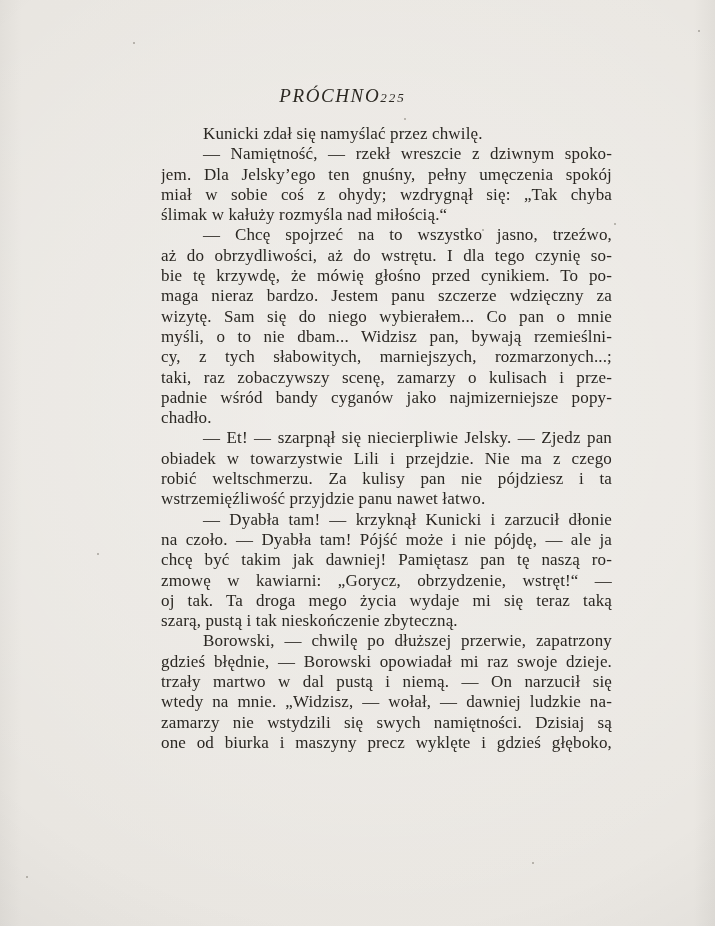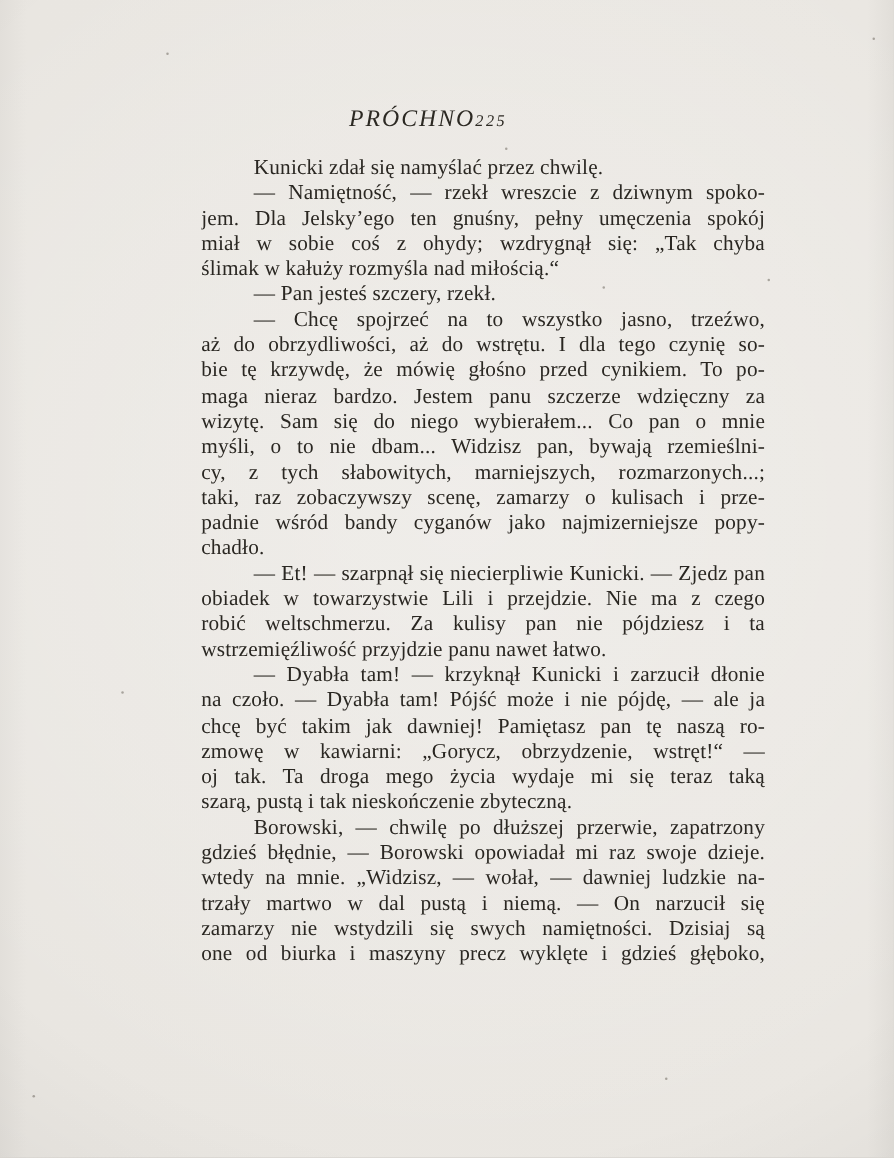--- a/index.html
+++ b/index.html
@@ -84,53 +84,50 @@
       <div class="paragraph">
         <div class="line indent">Kunicki zdał się namyślać przez chwilę.</div>
       </div>
       <div class="paragraph">
         <div class="line indent just">— Namiętność, — rzekł wreszcie z dziwnym spoko-</div>
         <div class="line just">jem. Dla Jelsky’ego ten gnuśny, pełny umęczenia spokój</div>
         <div class="line just">miał w sobie coś z ohydy; wzdrygnął się: „Tak chyba</div>
         <div class="line">ślimak w kałuży rozmyśla nad miłością.“</div>
       </div>
       <div class="paragraph">
-        <div class="line indent">— Pan jesteś szczery, rzekł.</div>
-      </div>
-      <div class="paragraph">
         <div class="line indent just">— Chcę spojrzeć na to wszystko jasno, trzeźwo,</div>
         <div class="line just">aż do obrzydliwości, aż do wstrętu. I dla tego czynię so-</div>
         <div class="line just">bie tę krzywdę, że mówię głośno przed cynikiem. To po-</div>
         <div class="line just">maga nieraz bardzo. Jestem panu szczerze wdzięczny za</div>
         <div class="line just">wizytę. Sam się do niego wybierałem... Co pan o mnie</div>
         <div class="line just">myśli, o to nie dbam... Widzisz pan, bywają rzemieślni-</div>
         <div class="line just">cy, z tych słabowitych, marniejszych, rozmarzonych...;</div>
         <div class="line just">taki, raz zobaczywszy scenę, zamarzy o kulisach i prze-</div>
         <div class="line just">padnie wśród bandy cyganów jako najmizerniejsze popy-</div>
         <div class="line">chadło.</div>
       </div>
       <div class="paragraph">
-        <div class="line indent just">— Et! — szarpnął się niecierpliwie Kunicki. — Zjedz pan</div>
+        <div class="line indent just">— Et! — szarpnął się niecierpliwie Jelsky. — Zjedz pan</div>
         <div class="line just">obiadek w towarzystwie Lili i przejdzie. Nie ma z czego</div>
         <div class="line just">robić weltschmerzu. Za kulisy pan nie pójdziesz i ta</div>
         <div class="line">wstrzemięźliwość przyjdzie panu nawet łatwo.</div>
       </div>
       <div class="paragraph">
         <div class="line indent just">— Dyabła tam! — krzyknął Kunicki i zarzucił dłonie</div>
         <div class="line just">na czoło. — Dyabła tam! Pójść może i nie pójdę, — ale ja</div>
         <div class="line just">chcę być takim jak dawniej! Pamiętasz pan tę naszą ro-</div>
         <div class="line just">zmowę w kawiarni: „Gorycz, obrzydzenie, wstręt!“ —</div>
         <div class="line just">oj tak. Ta droga mego życia wydaje mi się teraz taką</div>
         <div class="line">szarą, pustą i tak nieskończenie zbyteczną.</div>
       </div>
       <div class="paragraph">
         <div class="line indent just">Borowski, — chwilę po dłuższej przerwie, zapatrzony</div>
         <div class="line just">gdzieś błędnie, — Borowski opowiadał mi raz swoje dzieje.</div>
+        <div class="line just">trzały martwo w dal pustą i niemą. — On narzucił się</div>
         <div class="line just">wtedy na mnie. „Widzisz, — wołał, — dawniej ludzkie na-</div>
-        <div class="line just">trzały martwo w dal pustą i niemą. — On narzucił się</div>
         <div class="line just">zamarzy nie wstydzili się swych namiętności. Dzisiaj są</div>
         <div class="line just">one od biurka i maszyny precz wyklęte i gdzieś głęboko,</div>
       </div>
     </div>
 
   <div class="speck" style="left:404px;top:118px;width:2px;height:2px;"></div>
   <div class="speck" style="left:133px;top:42px;width:2px;height:2px;"></div>
   <div class="speck" style="left:614px;top:223px;width:2px;height:2px;"></div>
   <div class="speck" style="left:482px;top:229px;width:2px;height:2px;"></div>
   <div class="speck" style="left:97px;top:553px;width:2px;height:2px;"></div>

